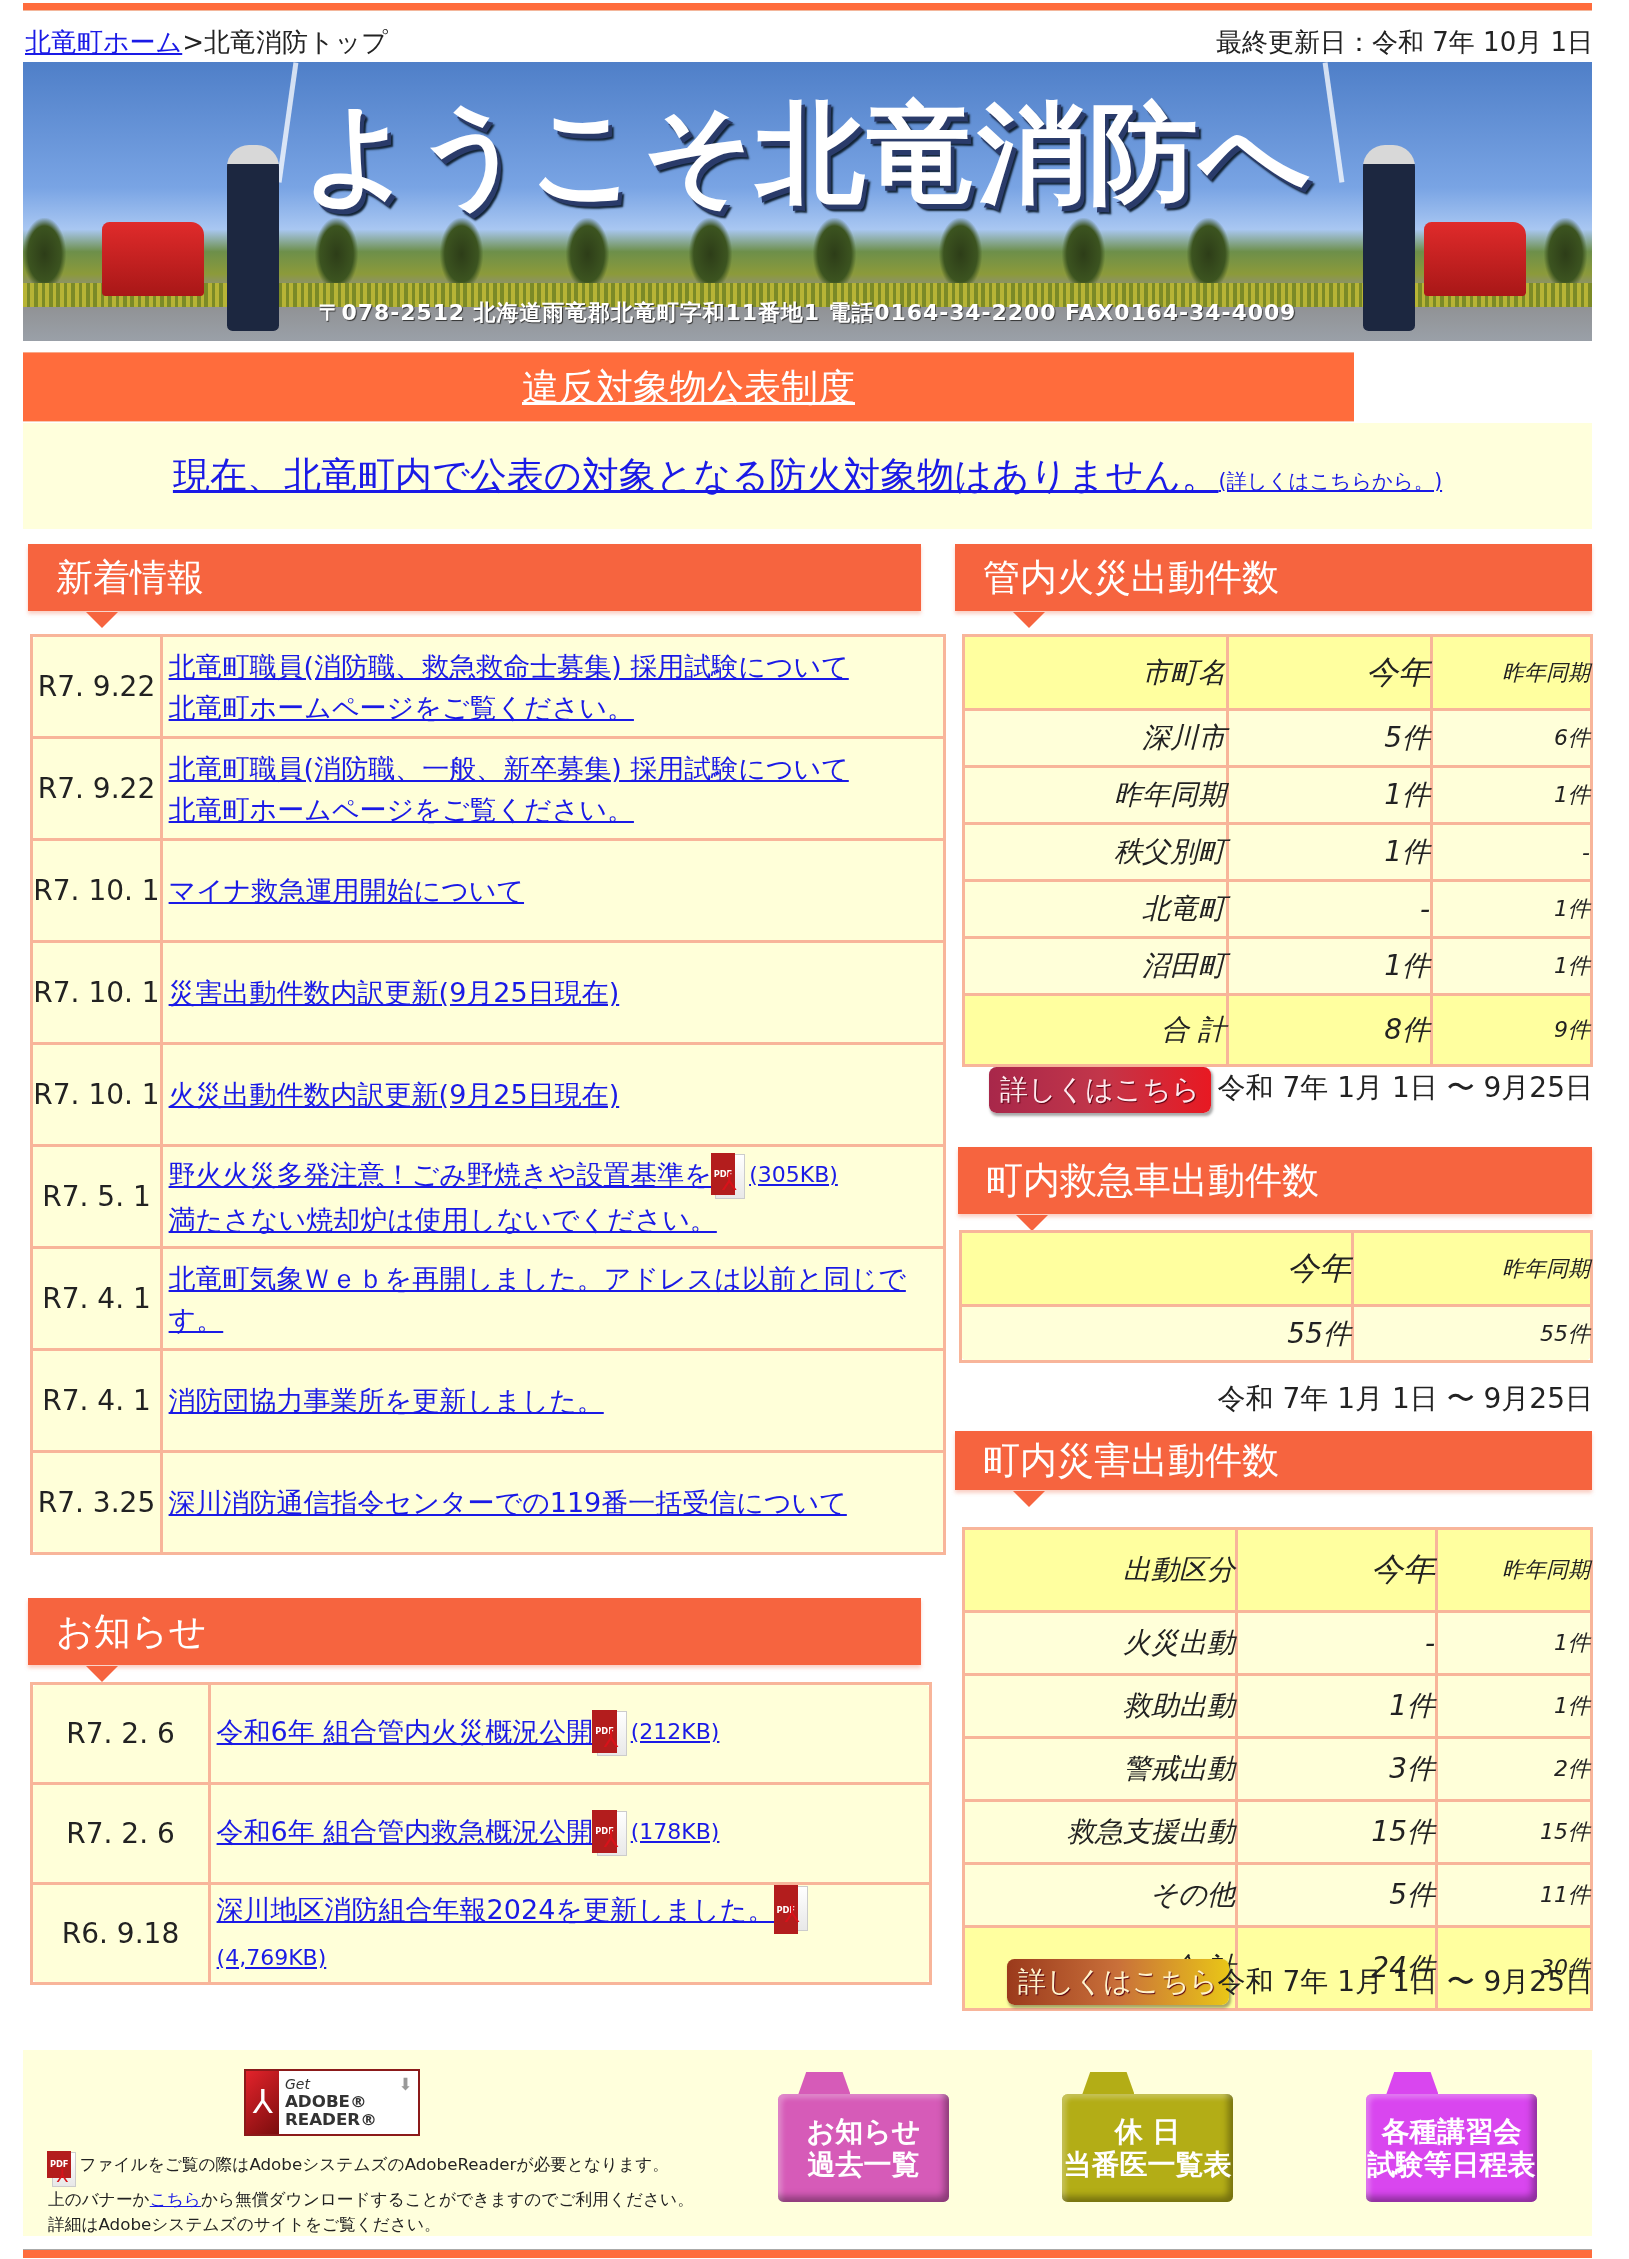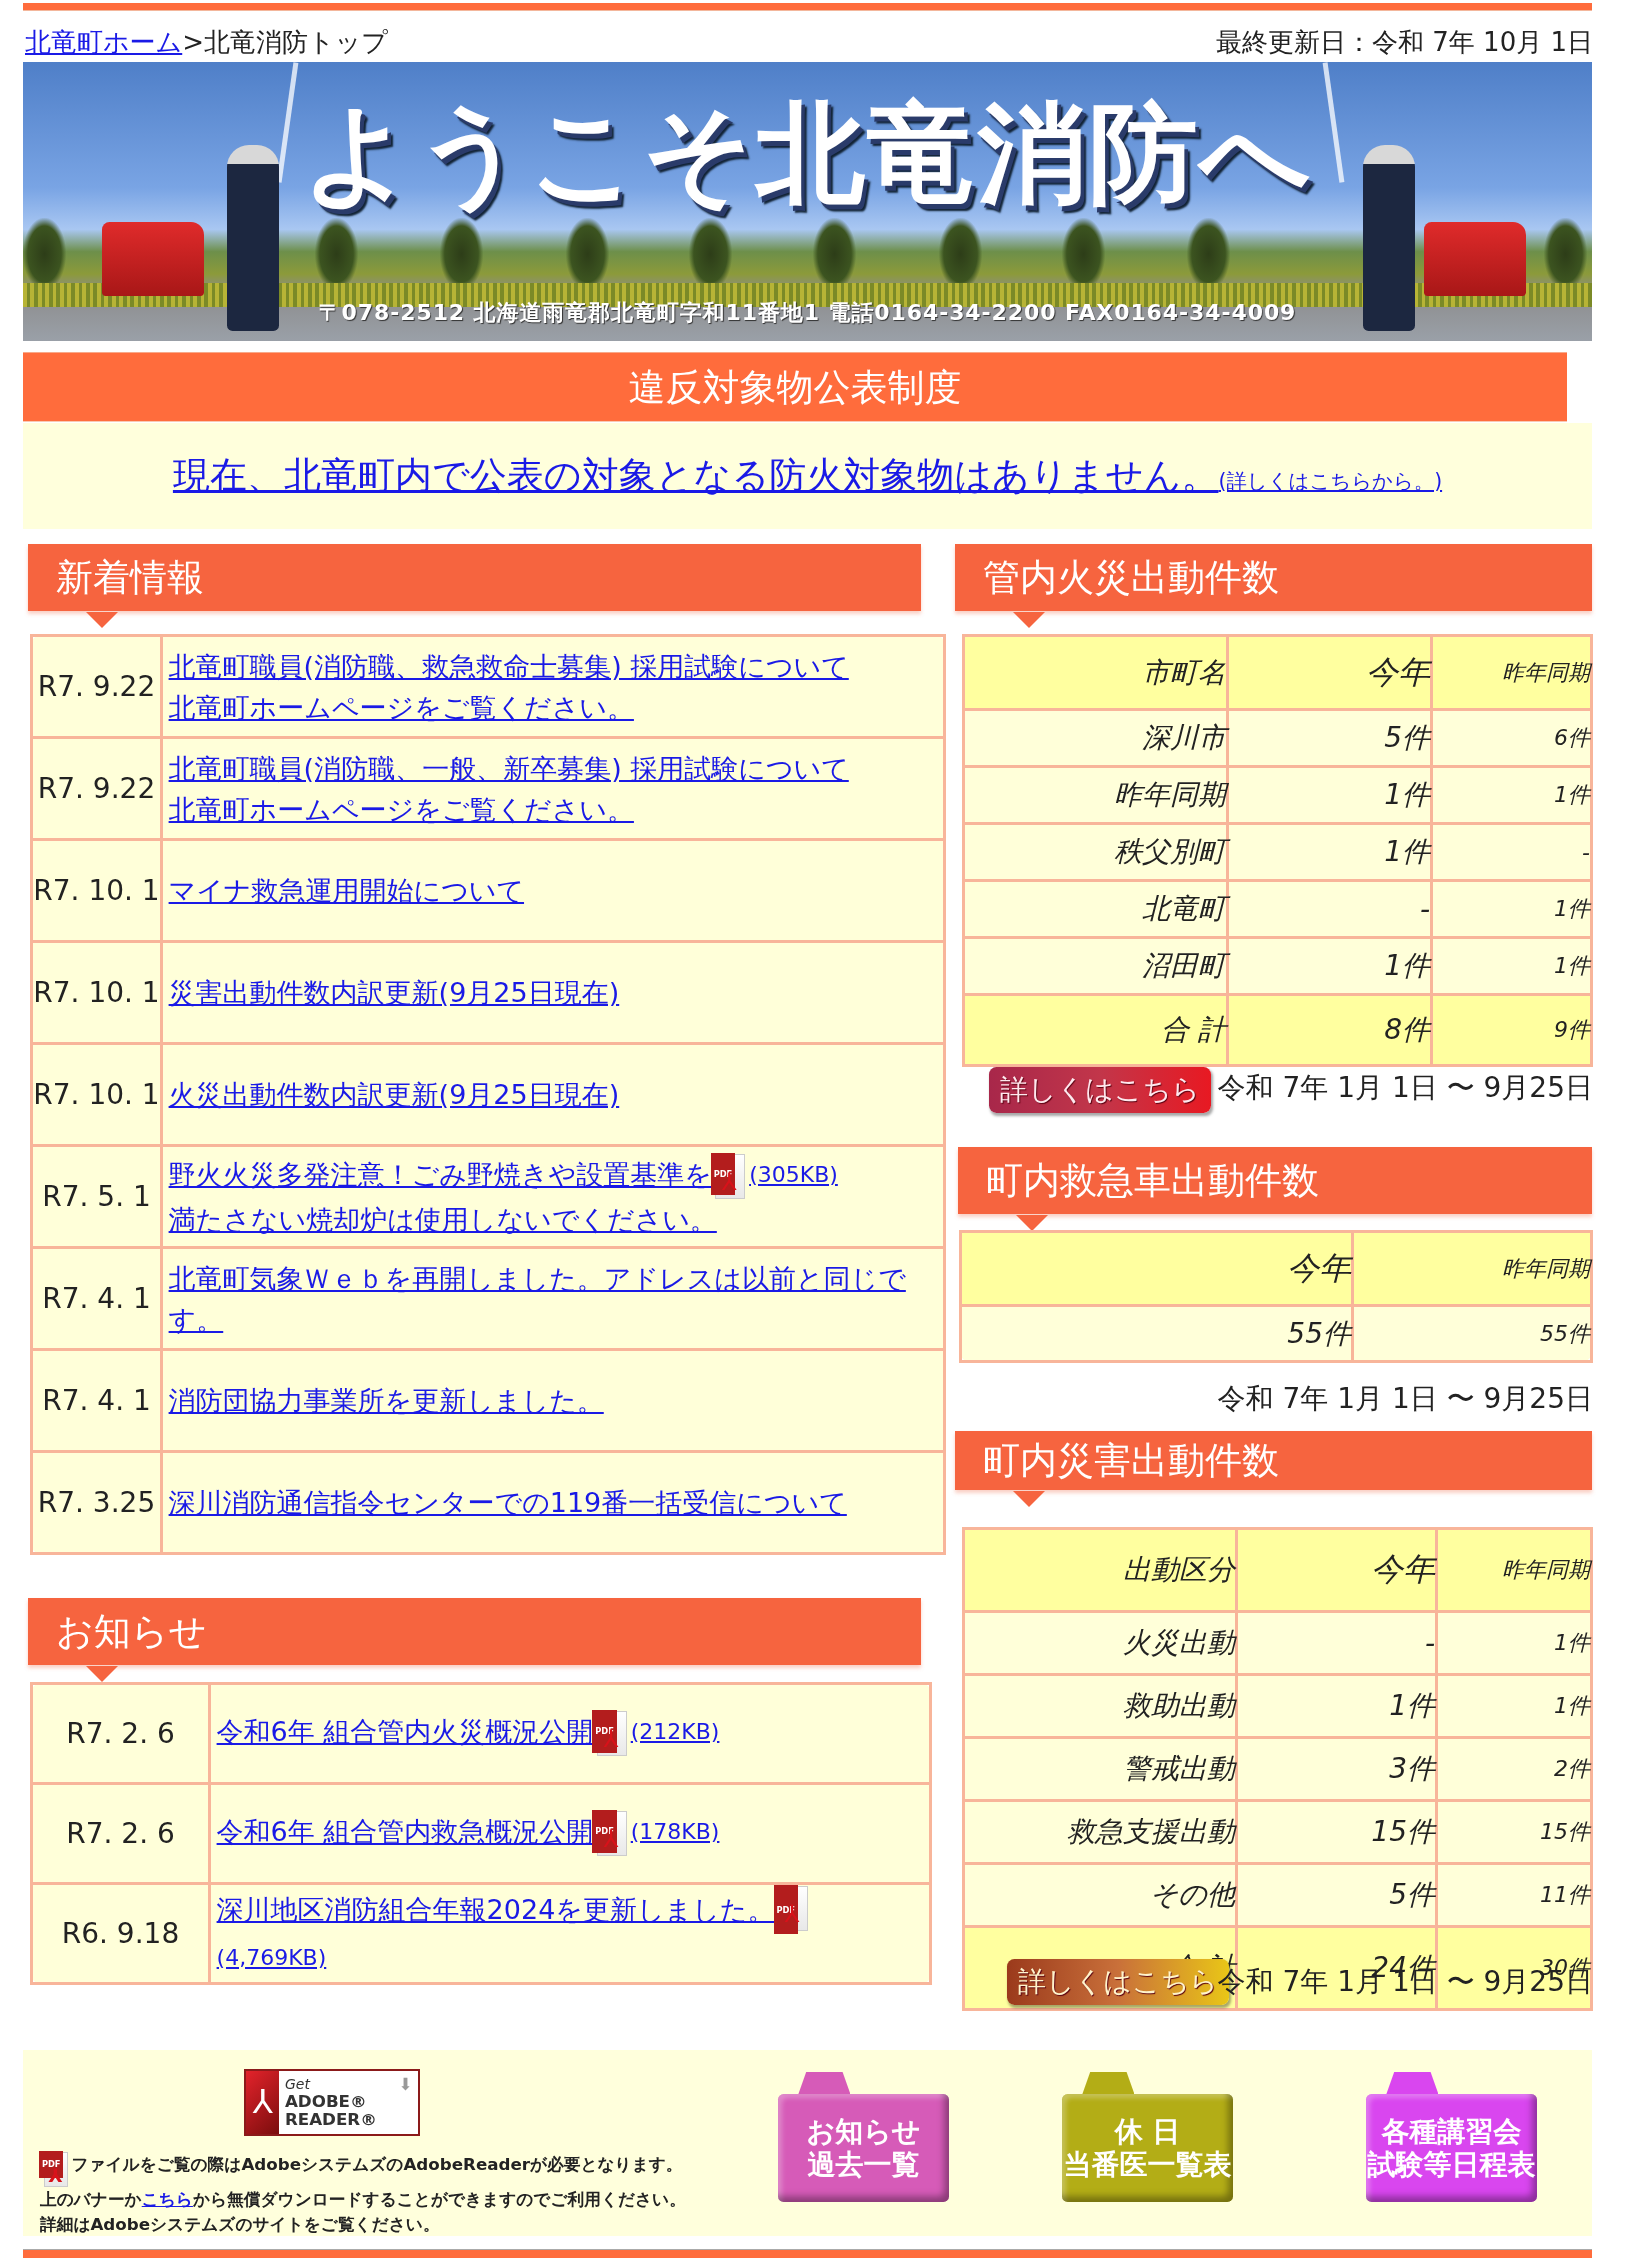--- a/index.html
+++ b/index.html
@@ -17,21 +17,21 @@
     background: linear-gradient(180deg, #4f7fc8 0%, #79a4e4 45%, #a9c7f2 60%, #6d8f4a 68%, #8c9a3a 76%, #8c8c8c 82%, #9aa0a8 100%); }
   .banner .title { position: absolute; left: 0; right: 0; top: 18.6px; text-align: center; font-size: 109px; font-weight: bold; color: #ffffff; letter-spacing: 1.9px;
     text-shadow: 3.7px 4.6px 0 #2a3b6a, 5.6px 6.5px 1.9px #123; font-family: "DejaVu Sans", sans-serif; }
   .banner .address { position: absolute; left: 0; right: 0; bottom: 13px; text-align: center; font-size: 22px; font-weight: bold; color: #ffffff; text-shadow: 0.9px 0.9px 0.9px #333; letter-spacing: 0.9px; }
   .banner .tree { position: absolute; top: 156px; width: 43px; height: 72px; background: radial-gradient(ellipse at center, #2d3d18 0%, #3c5420 55%, rgba(60,84,32,0) 72%); }
   .banner .hedge { position: absolute; left: 0; right: 0; top: 221px; height: 24px; background: repeating-linear-gradient(90deg, #b7b436 0 3.7px, #7b8a27 3.7px 7.4px); }
   .banner .truck { position: absolute; top: 160px; width: 102px; height: 74px; background: linear-gradient(180deg, #e02b2b, #a81717); border-radius: 7.4px 13px 3.7px 3.7px; }
   .banner .fighter { position: absolute; top: 83px; width: 52px; height: 186px; background: linear-gradient(180deg, #d8d8d8 0 10%, #1c2740 10% 100%); border-radius: 22px 22px 5.6px 5.6px; }
   .banner .stream { position: absolute; top: 0; width: 4.6px; height: 121px; background: rgba(255,255,255,0.75); }
 
-  .warn-band { left: 23px; top: 352px; width: 1544px; height: 70px; background: #ff6c3c; color: #fff; text-align: center; font-size: 37px; line-height: 70px; border-top: 1.9px solid #f8a98a; border-bottom: 1.9px solid #f8c9b2; }
+  .warn-band { left: 23px; top: 352px; width: 1331px; height: 70px; background: #ff6c3c; color: #fff; text-align: center; font-size: 37px; line-height: 70px; border-top: 1.9px solid #f8a98a; border-bottom: 1.9px solid #f8c9b2; text-decoration: underline; }
   .notice-band { left: 23px; top: 423px; width: 1569px; height: 106px; background: #ffffdc; text-align: center; }
   .notice-band .main-link { font-size: 37px; line-height: 106px; color: #1a1ae6; }
   .notice-band .small-link { font-size: 20.4px; color: #1a1ae6; }
 
   .sec-head { background: #f6643f; color: #fff; height: 67px; font-size: 37px; line-height: 67px; padding-left: 28px; box-shadow: 0 2.8px 3.7px rgba(240,120,90,0.35); }
   .sec-head::after { content: ""; position: absolute; left: 58px; bottom: -16.7px; border-left: 16.7px solid transparent; border-right: 16.7px solid transparent; border-top: 16.7px solid #f6643f; }
 
   table.grid { border-collapse: collapse; background: #ffffd9; position: absolute; border-radius: 14px; }
   table.grid td { border: 3.7px solid #f8b59a; }
 
@@ -52,21 +52,21 @@
   .detail-btn { display: inline-block; height: 46px; line-height: 46px; padding: 0 11px; font-size: 28px; color: #ffe8ee; border-radius: 7.4px; text-decoration: none; text-shadow: 0.9px 0.9px 0.9px #5a0010; }
   .detail-btn.red { background: linear-gradient(90deg, #a8274a, #c2364a 50%, #e81922); box-shadow: 1.9px 2.8px 2.8px rgba(0,0,0,0.35); }
   .detail-btn.gold { background: linear-gradient(90deg, #9b3a1c, #c9703a 50%, #e9c617); color: #fff4cc; box-shadow: 1.9px 2.8px 2.8px rgba(0,0,0,0.35); }
 
   .footer { left: 23px; top: 2050px; width: 1569px; height: 186px; background: #ffffdc; }
   .adobe { position: absolute; left: 221px; top: 18.6px; width: 176px; height: 67px; background: #fff; border: 2.8px solid #8b1a1a; display: flex; }
   .adobe .mark { width: 45px; background: linear-gradient(135deg, #e3232b, #7a0d0d); color: #fff; font-size: 33px; text-align: center; line-height: 61px; }
   .adobe .txt { padding: 5.6px 0 0 5.6px; font-size: 14px; line-height: 16.7px; color: #333; }
   .adobe .txt b { font-size: 16.7px; }
   .adobe .arrow { position: absolute; right: 5.6px; top: 3.7px; font-size: 16.7px; color: #999; }
-  .foot-note { position: absolute; left: 17px; top: 102px; font-size: 16.7px; line-height: 25px; color: #222; font-weight: bold; }
+  .foot-note { position: absolute; left: 25px; top: 102px; font-size: 16.7px; line-height: 25px; color: #222; }
   .foot-note .pdf { width: 24px; height: 35px; }
   .foot-note .pdf::after { font-size: 18.6px; top: 11px; left: 3.7px; }
 
   .folder { position: absolute; top: 22px; width: 171px; height: 130px; }
   .folder .tab { position: absolute; left: 20.4px; top: 0; width: 52px; height: 22px; border-radius: 3.7px 3.7px 0 0; clip-path: polygon(15% 0, 85% 0, 100% 100%, 0 100%); }
   .folder .body { position: absolute; left: 0; top: 22px; width: 171px; height: 108px; border-radius: 5.6px; display: flex; align-items: center; justify-content: center; text-align: center;
     color: #fff; font-weight: bold; font-size: 28px; line-height: 33px; box-shadow: inset -4.6px -5.6px 7.4px rgba(0,0,0,0.35), inset 3.7px 3.7px 5.6px rgba(255,255,255,0.3); }
   .folder.pink .tab, .folder.pink .body { background: #d65bb8; }
   .folder.olive .tab, .folder.olive .body { background: #b3ad16; }
   .folder.green .tab, .folder.green .body { background: #d946ef; }

